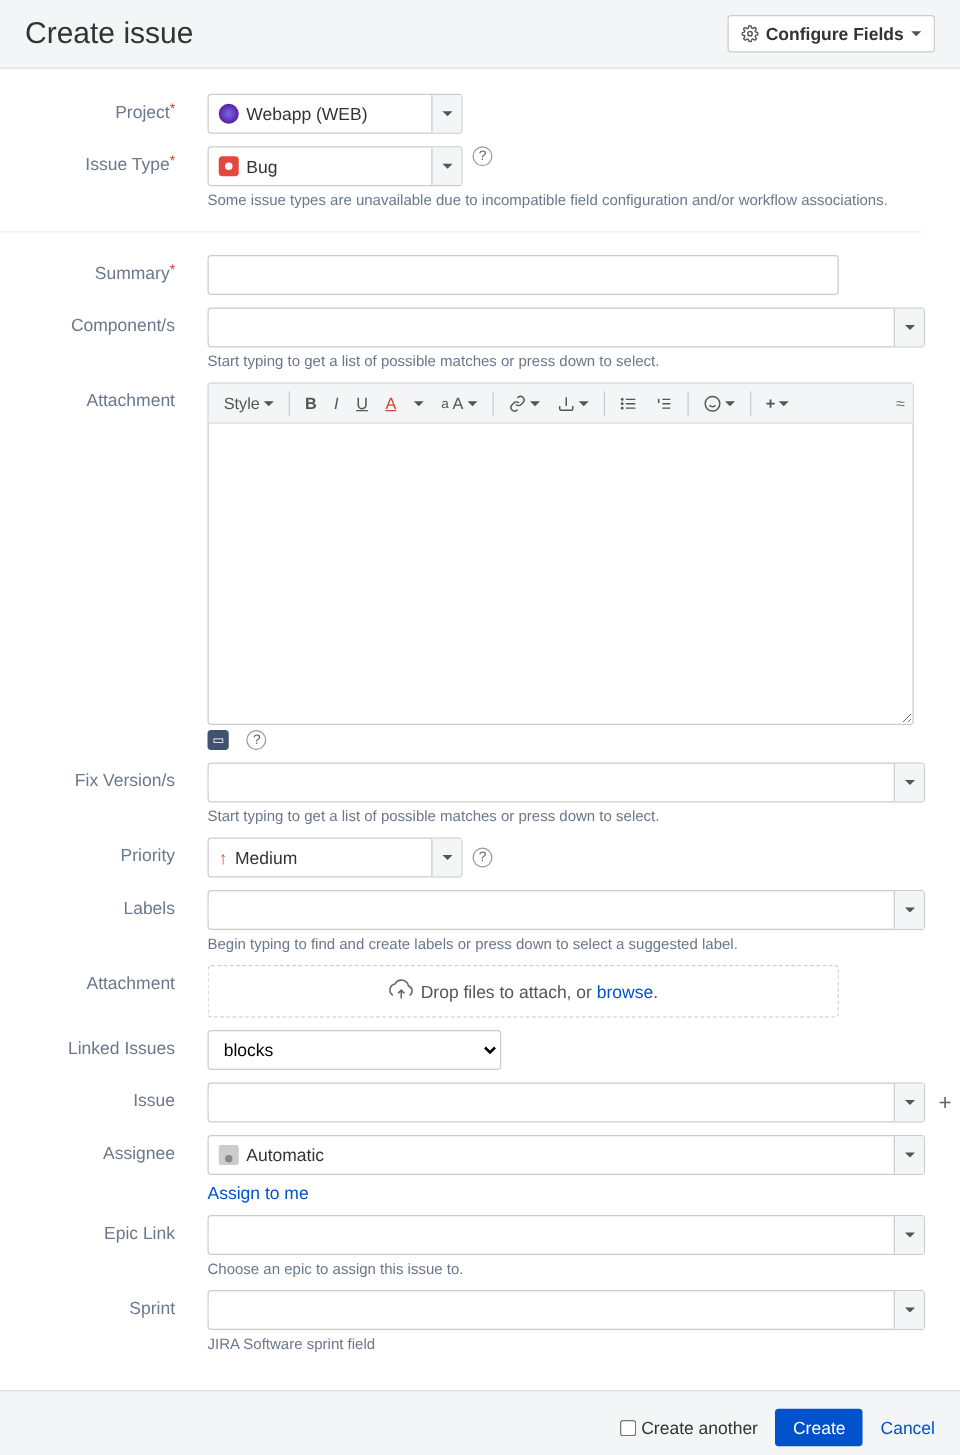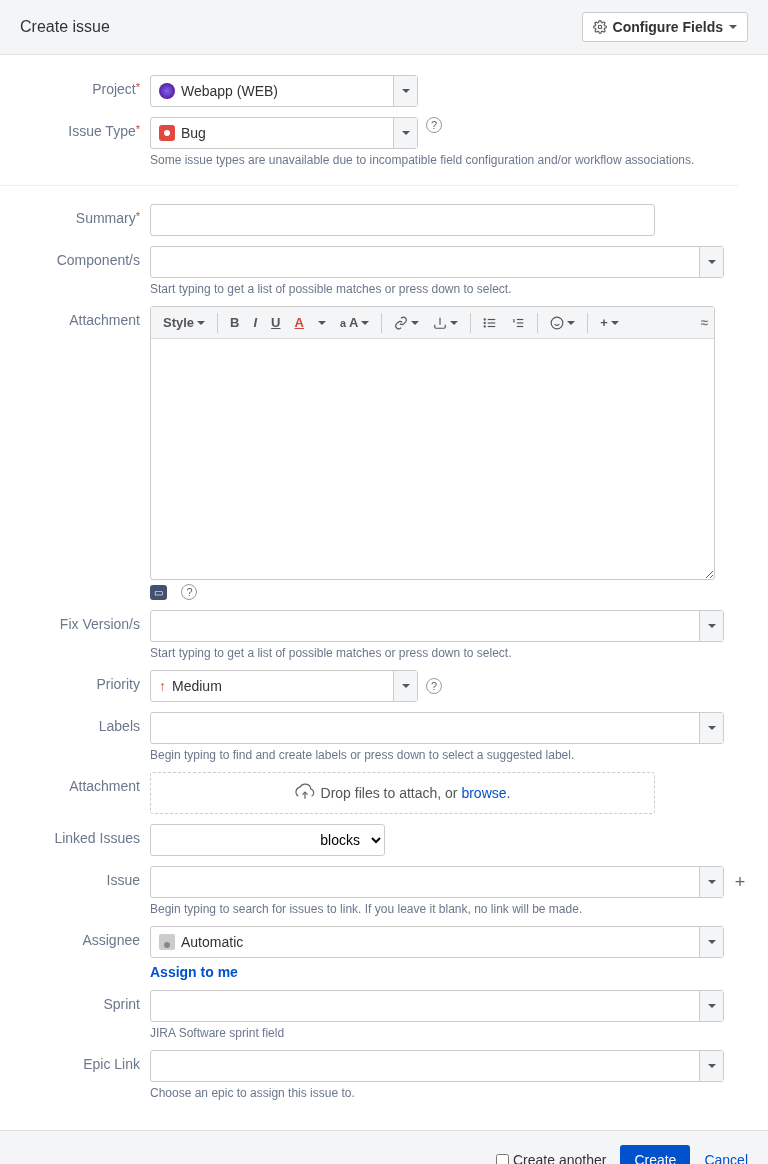--- a/index.html
+++ b/index.html
@@ -11,60 +11,61 @@
   width: 768px;
 }
 .header {
   display: flex;
   justify-content: space-between;
   align-items: center;
   padding: 12px 20px;
   background: #f4f5f7;
   border-bottom: 1px solid #e0e0e0;
 }
-.header h2 { font-size: 16px; font-weight: 500; color: #333; }
+.header h2 { font-size: 24px; font-weight: 500; color: #333; }
 .configure-btn {
   display: inline-flex;
   align-items: center;
   gap: 6px;
   padding: 6px 10px;
   background: #fff;
   border: 1px solid #ccc;
   border-radius: 3px;
   cursor: pointer;
   font-size: 14px;
   color: #333;
   font-weight: bold;
 }
 .form-body { padding: 20px 30px 20px 0; }
 .row {
   display: flex;
   align-items: flex-start;
   margin-bottom: 10px;
+  gap: 16px;
 }
 .label {
   width: 150px;
   text-align: right;
   padding-right: 10px;
   padding-top: 6px;
   color: #6b778c;
   font-size: 14px;
   flex-shrink: 0;
 }
 .required { color: #d04437; font-size: 11px; vertical-align: top; }
 .field { flex: 1; }
 .select-wrap, .text-input, .multi-select {
   display: flex;
   align-items: center;
   border: 1px solid #ccc;
   border-radius: 3px;
   background: #fff;
   height: 32px;
 }
-.select-wrap { width: 268px; }
+.select-wrap { width: 204px; }
 .select-content {
   flex: 1;
   display: flex;
   align-items: center;
   padding: 0 8px;
   gap: 6px;
 }
 .dropdown-caret {
   width: 24px;
   height: 30px;
@@ -96,21 +97,20 @@
 .hint { font-size: 12px; color: #6b778c; margin-top: 4px; }
 .text-input { width: 505px; padding: 0 8px; }
 .text-input input { border: none; outline: none; width: 100%; font-size: 14px; }
 .multi-select { width: 574px; position: relative; }
 .multi-select input { border: none; outline: none; flex: 1; padding: 0 8px; font-size: 14px; }
 hr.divider { border: none; border-top: 1px solid #eee; margin: 18px 0; }
 .editor {
   width: 565px;
   border: 1px solid #ccc;
   border-radius: 3px;
-  font-weight: bold;
 }
 .toolbar {
   display: flex;
   align-items: center;
   background: #f4f5f7;
   border-bottom: 1px solid #ddd;
   padding: 4px 6px;
   gap: 2px;
   font-size: 13px;
 }
@@ -152,21 +152,20 @@
 }
 .link { color: #0052cc; cursor: pointer; }
 .linked-select {
   width: 235px;
   border: 1px solid #ccc;
   border-radius: 3px;
   height: 32px;
   padding: 0 8px;
   font-size: 14px;
   background: #fff;
-  text-align: right;
 }
 .plus-btn {
   width: 20px; height: 20px;
   display: inline-flex;
   align-items: center;
   justify-content: center;
   color: #666;
   font-size: 18px;
   margin-left: 6px;
   cursor: pointer;
@@ -467,63 +466,62 @@
     <div class="field">
       <div style="display:flex;align-items:center;">
         <div class="multi-select">
           <input type="text" style="">
           <div class="dropdown-caret">
               <span class="caret-down"></span>
             </div>
         </div>
         <span class="plus-btn">+</span>
       </div>
-      <div class="hint">Begin typing to search for issues to link. If you leave it blank, no link will be made.</div>
     </div>
   </div>
 
   <div class="row">
     <div class="label">Assignee</div>
     <div class="field">
       <div class="multi-select">
         <div class="select-content">
           <span class="avatar-icon"></span>
           <span>Automatic</span>
         </div>
         <div class="dropdown-caret">
             <span class="caret-down"></span>
           </div>
       </div>
-      <div style="margin-top:6px;font-weight:bold;"><span class="link">Assign to me</span></div>
-    </div>
-  </div>
-
-  <div class="row">
-    <div class="label">Sprint</div>
+      <div style="margin-top:6px;"><span class="link">Assign to me</span></div>
+    </div>
+  </div>
+
+  <div class="row">
+    <div class="label">Epic Link</div>
     <div class="field">
       <div class="multi-select">
         <input type="text" style="">
         <div class="dropdown-caret">
             <span class="caret-down"></span>
           </div>
       </div>
-      <div class="hint">JIRA Software sprint field</div>
-    </div>
-  </div>
-
-  <div class="row">
-    <div class="label">Epic Link</div>
+      <div class="hint">Choose an epic to assign this issue to.</div>
+    </div>
+  </div>
+
+  <div class="row">
+    <div class="label">Sprint</div>
     <div class="field">
       <div class="multi-select">
         <input type="text" style="">
         <div class="dropdown-caret">
             <span class="caret-down"></span>
           </div>
       </div>
-      <div class="hint">Choose an epic to assign this issue to.</div>
+      <div class="hint">JIRA Software sprint field</div>
     </div>
   </div>
 
 </div>
 
 <div class="footer">
   <label class="checkbox-wrap">
     <input type="checkbox" style="">
     <span>Create another</span>
   </label>

